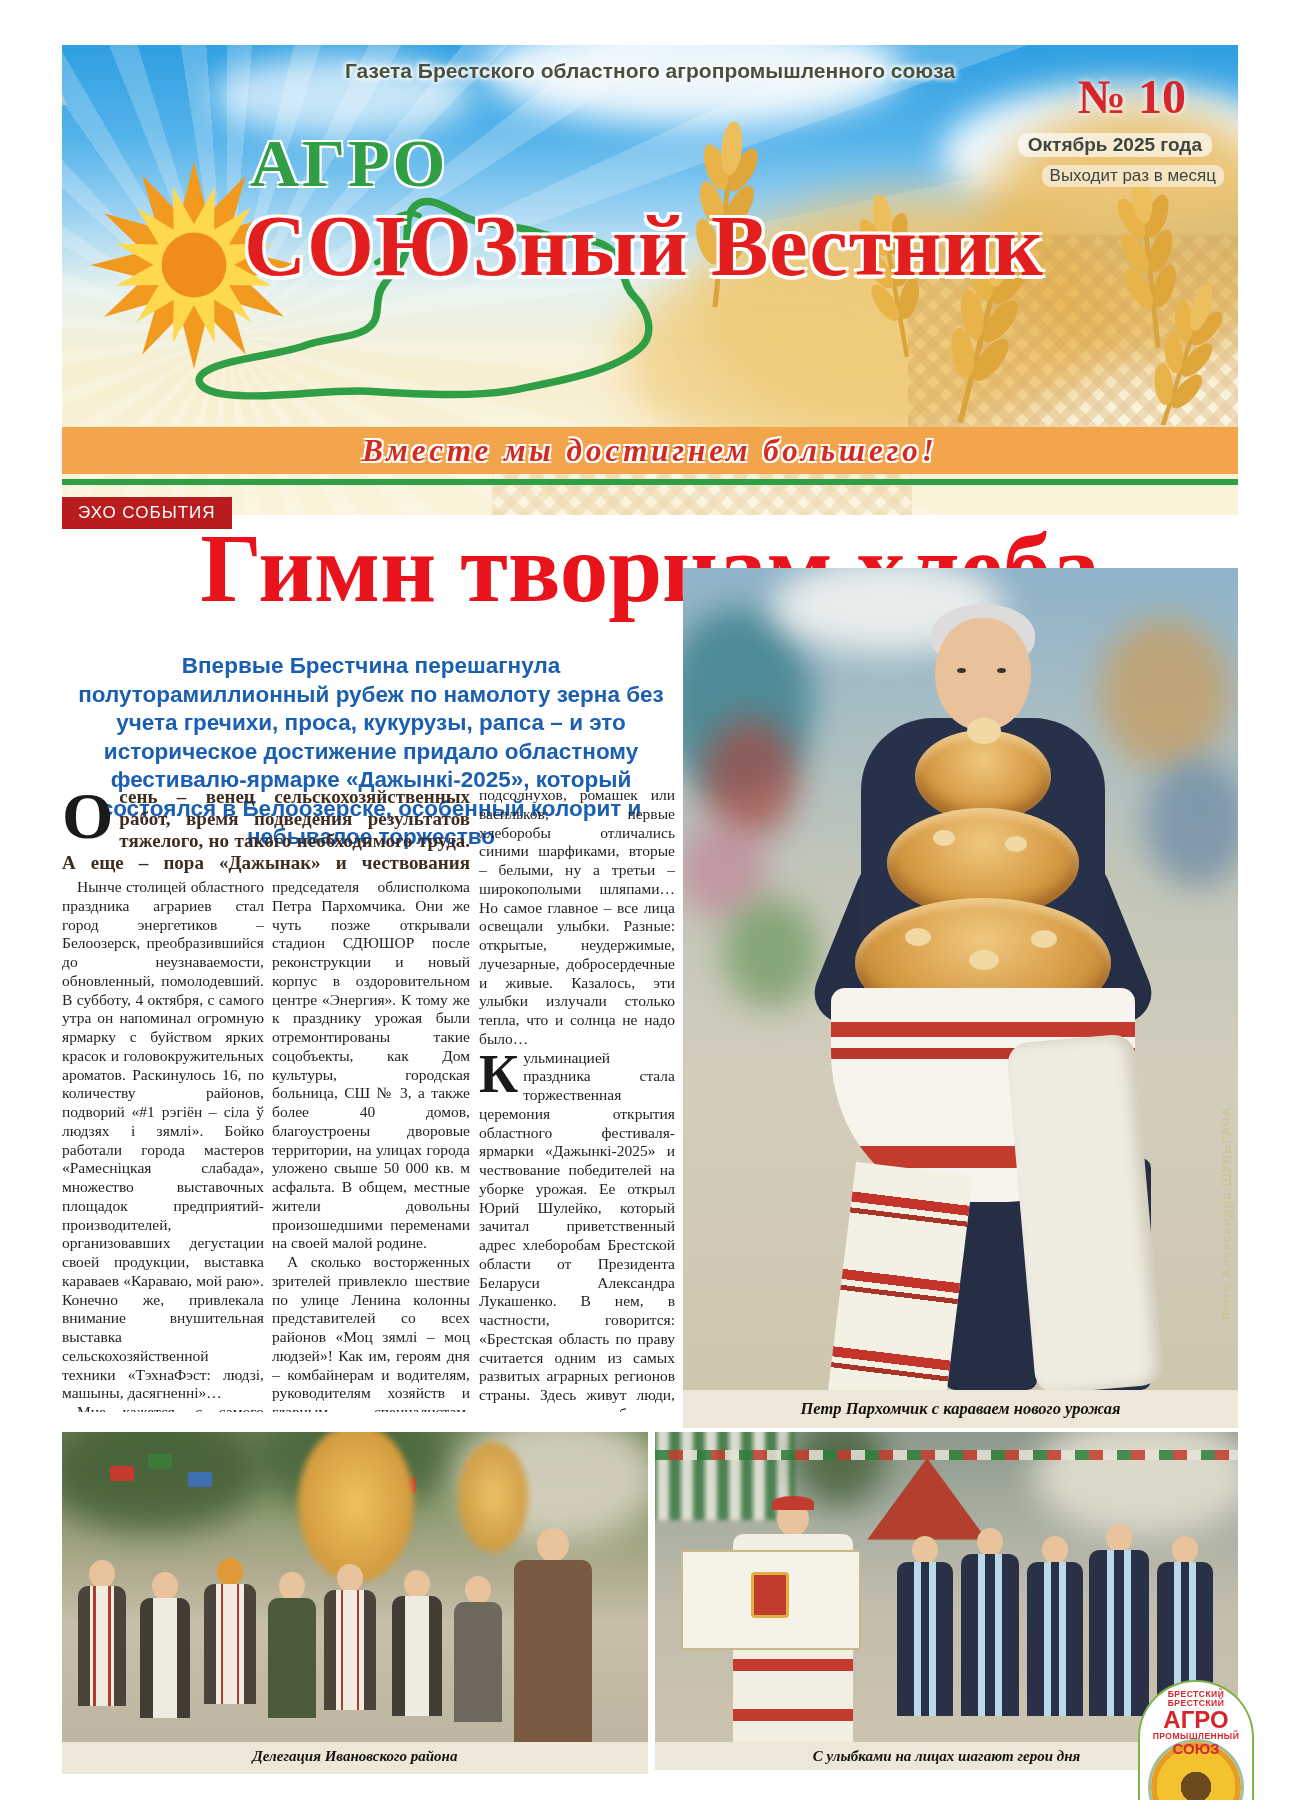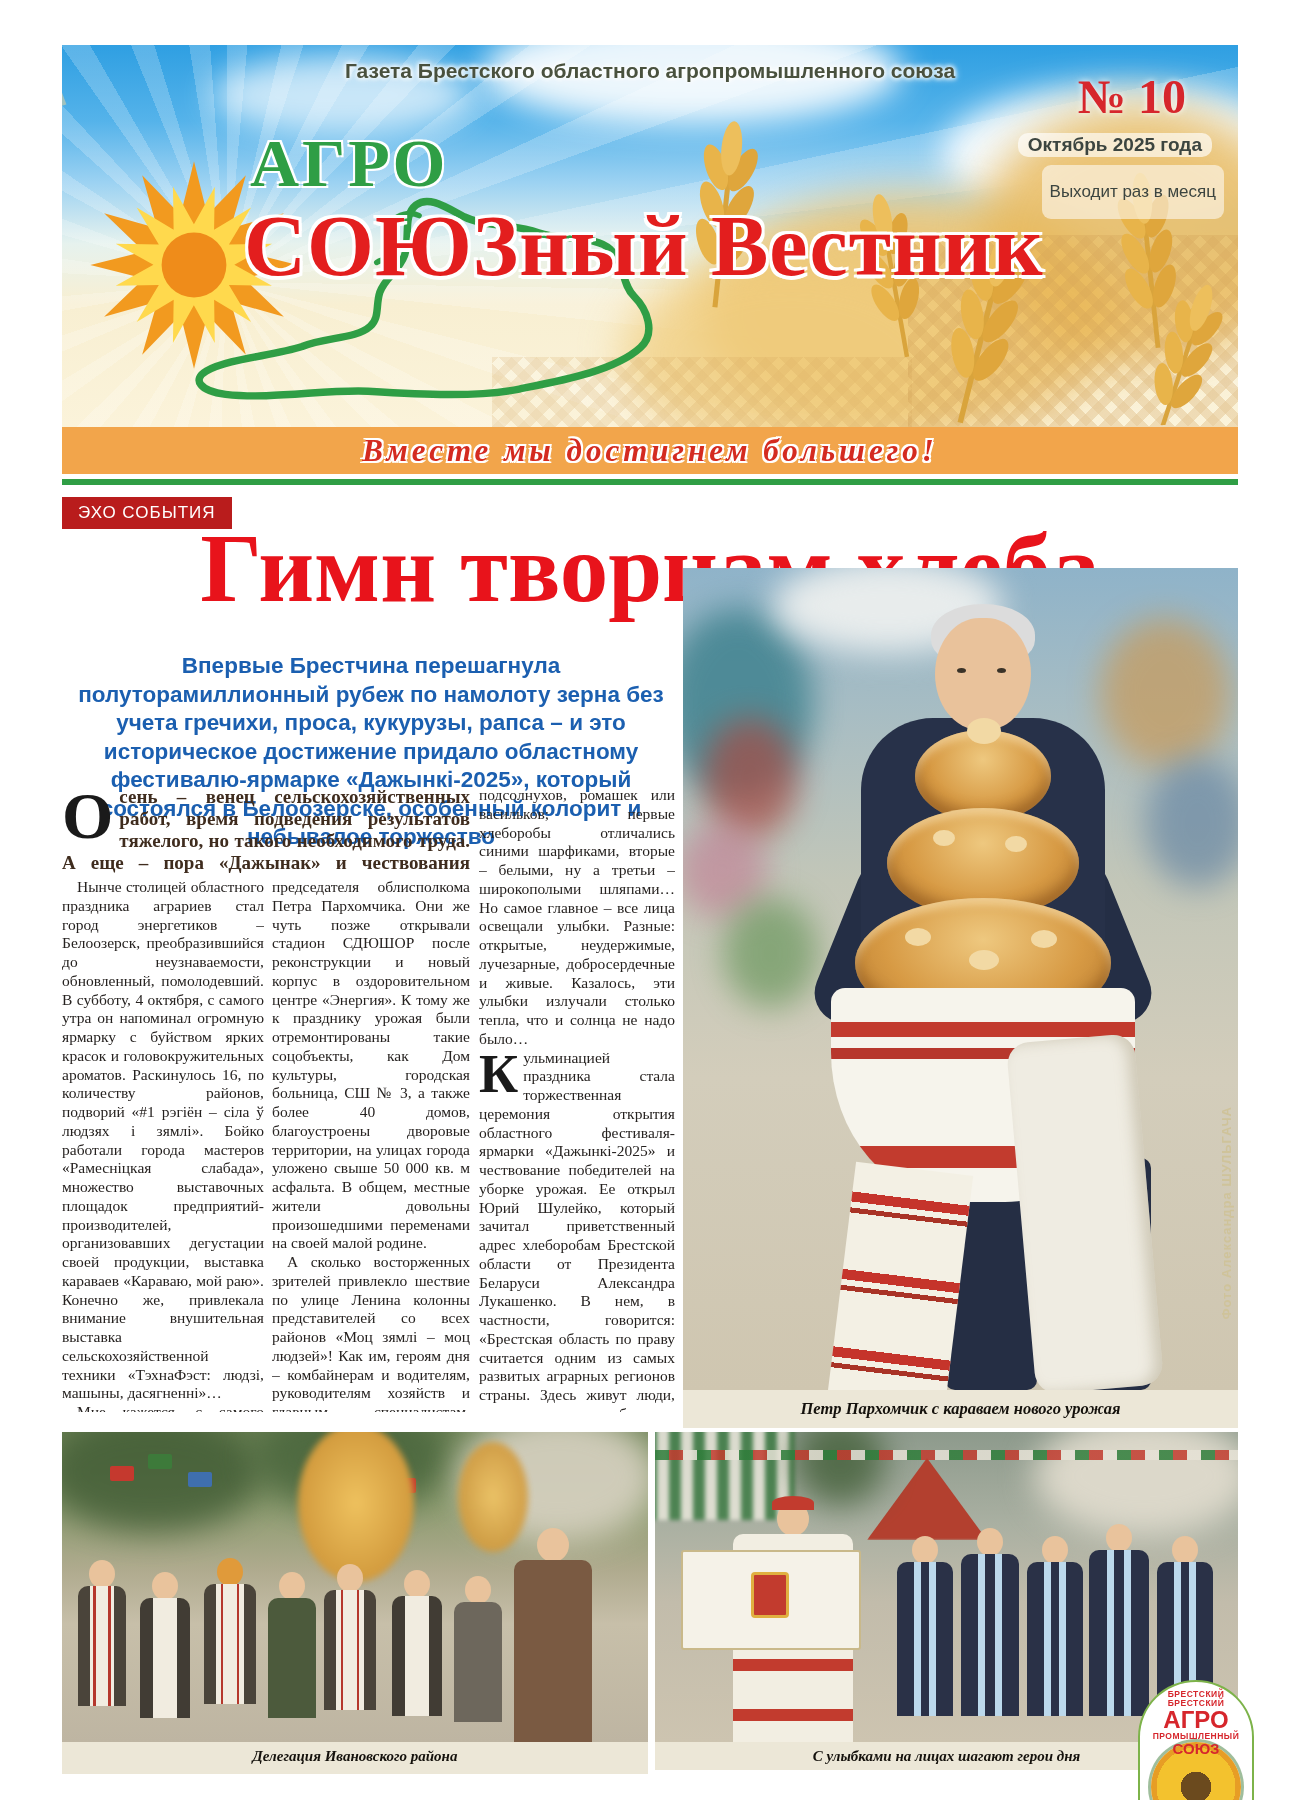--- a/index.html
+++ b/index.html
@@ -1,21 +1,21 @@
 <!DOCTYPE html>
 <html><head>
 <meta charset="utf-8">
 <style>
   html,body{margin:0;padding:0;background:#ffffff;}
   .page{position:relative;width:1300px;height:1800px;background:#ffffff;overflow:hidden;
         font-family:"Liberation Serif",serif;}
   .abs{position:absolute;}
 
   
-  .masthead{position:absolute;left:62px;top:45px;width:1176px;height:382px;overflow:hidden;
+  .masthead{position:absolute;left:62px;top:45px;width:1176px;height:470px;overflow:hidden;
     background:linear-gradient(180deg,#2f9fe2 0%,#55b3ea 20%,#9cd2f2 36%,#e6f2ee 52%,#f8efd2 68%,#fbf3da 100%);}
   .mh-rays{position:absolute;inset:0;
     background:repeating-conic-gradient(from 0deg at 14% 62%,rgba(255,255,255,.38) 0 5deg,rgba(255,255,255,0) 5deg 13deg);
     opacity:.55;}
   .cloud{position:absolute;background:#ffffff;border-radius:50%;filter:blur(16px);opacity:.9;}
   .c1{left:420px;top:-30px;width:420px;height:110px;}
   .c2{left:880px;top:40px;width:360px;height:140px;}
   .c3{left:150px;top:10px;width:260px;height:80px;opacity:.7;}
   .swoosh{position:absolute;border-radius:50%;border:46px solid transparent;}
   .s1{left:-300px;top:10px;width:950px;height:760px;border-bottom-color:rgba(233,196,128,.55);
@@ -33,21 +33,21 @@
   .o2{left:430px;bottom:0;width:420px;height:70px;opacity:.3;}
   .mh-tagline{position:absolute;left:0;top:14px;width:100%;text-align:center;
     font-family:"Liberation Sans",sans-serif;font-weight:bold;font-size:21px;color:#49513e;
     text-shadow:0 0 5px #fff,0 0 5px #fff,0 0 8px #fff;}
   .issue-no{position:absolute;right:52px;top:24px;font-family:"Liberation Serif",serif;
     font-size:48px;font-weight:bold;color:#d6262c;text-shadow:0 0 6px rgba(255,255,255,.9);}
   .issue-date{position:absolute;right:26px;top:88px;font-family:"Liberation Sans",sans-serif;
     font-size:19px;font-weight:bold;color:#3c4540;background:rgba(255,255,255,.65);
     padding:1px 10px;border-radius:10px;}
   .issue-freq{position:absolute;right:14px;top:120px;font-family:"Liberation Sans",sans-serif;
-    font-size:17px;color:#3c4540;background:rgba(255,255,255,.55);padding:17px 8px;border-radius:9px;}
+    font-size:17px;color:#3c4540;background:rgba(255,255,255,.55);padding:1px 8px;border-radius:9px;}
   .sunflower{position:absolute;left:24px;top:112px;width:216px;height:216px;}
   .mapline{position:absolute;left:104px;top:146px;width:500px;height:228px;}
   .logo-agro{position:absolute;left:188px;top:84px;font-family:"Liberation Serif",serif;
     font-weight:bold;font-size:68px;line-height:1;color:#2f9e45;letter-spacing:3px;
     text-shadow:-2px -2px 0 #fff,2px -2px 0 #fff,-2px 2px 0 #fff,2px 2px 0 #fff;}
   .logo-main{position:absolute;left:182px;top:158px;width:1000px;font-family:"Liberation Serif",serif;
     font-weight:bold;font-size:86px;line-height:1;color:#e31e1e;letter-spacing:1px;
     text-shadow:-3px -3px 0 #fff,3px -3px 0 #fff,-3px 3px 0 #fff,3px 3px 0 #fff,0 4px 0 #fff;}
 
   

